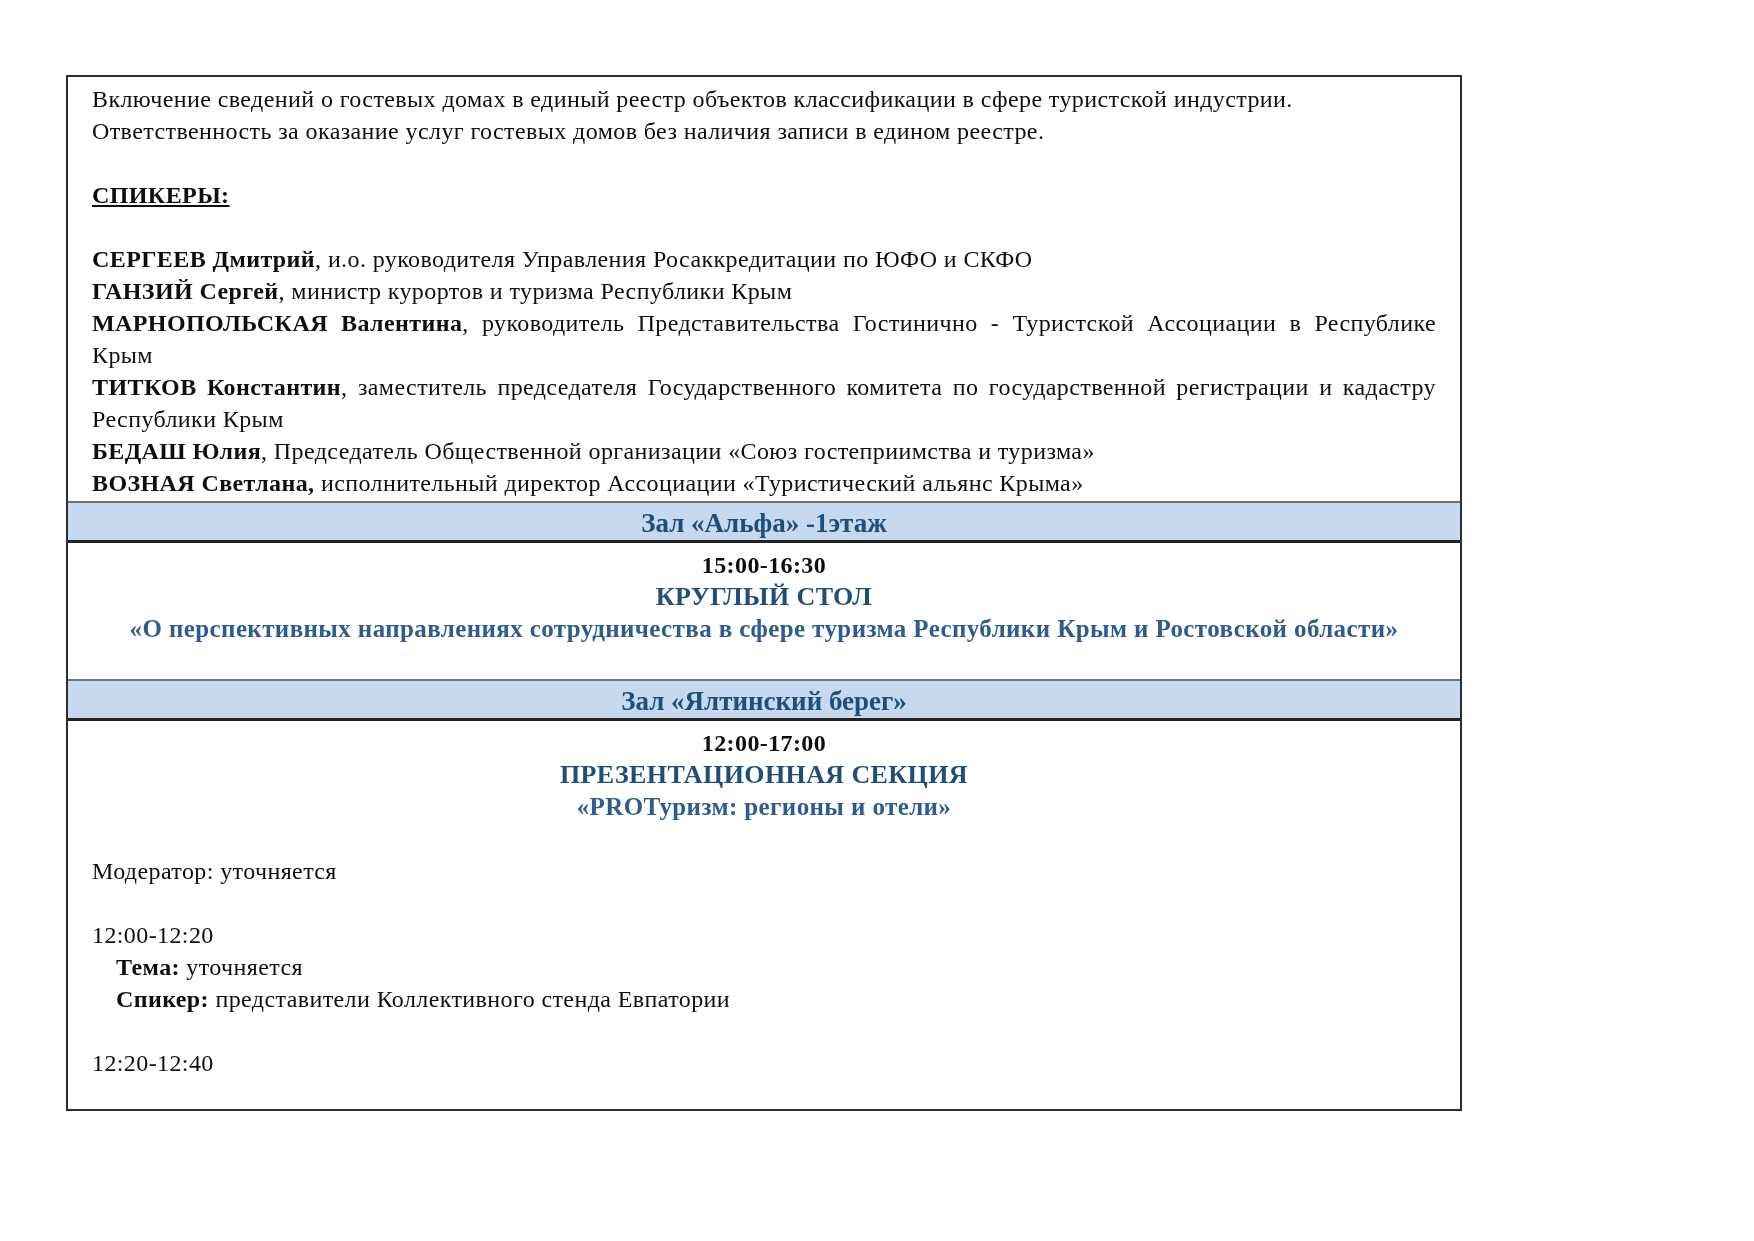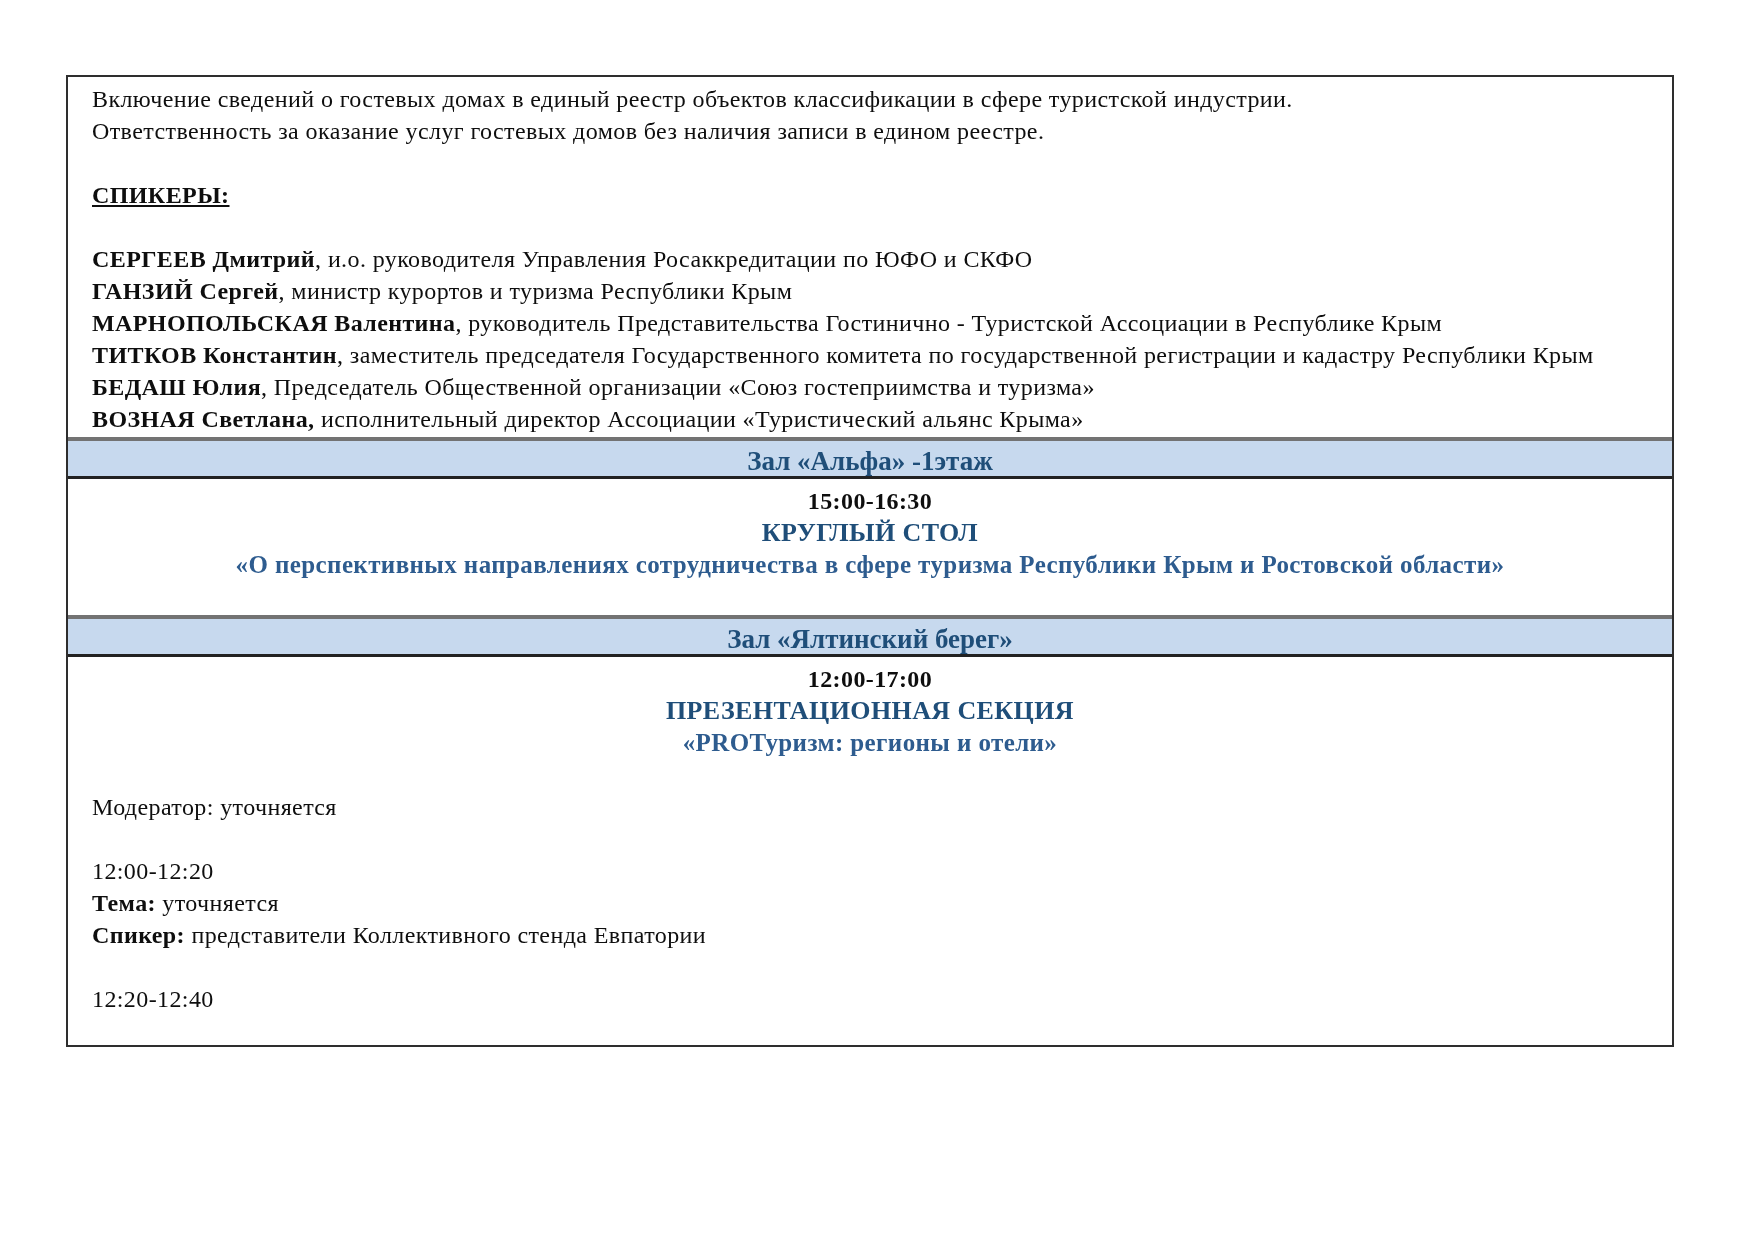--- a/index.html
+++ b/index.html
@@ -14,21 +14,21 @@
   body{
     width:1754px;height:1241px;
     font-family:"Liberation Serif","DejaVu Serif",serif;
     color:var(--ink);
     position:relative;
     overflow:hidden;
   }
   .doc-table{
     position:absolute;
     left:66px;top:75px;
-    width:1608px;
+    width:1396px;
     border:2px solid var(--border);
     background:#fff;
   }
   .row{
     padding:6px 24px 2px 24px;
     font-size:24px;
     line-height:32px;
     letter-spacing:0.4px;
   }
   .line{min-height:32px;}
@@ -36,21 +36,21 @@
   .speakers-heading{
     font-weight:bold;
     text-decoration:underline;
   }
   .speaker{
     text-align:justify;
   }
   .speaker b{font-weight:bold;}
   .banner{
     background:var(--banner-bg);
-    border-top:4px solid #737373;
+    border-top:2px solid #737373;
     border-bottom:3px solid #222;
     text-align:center;
     font-weight:bold;
     font-size:27px;
     line-height:37px;
     height:42px;
     padding-top:2px;
     color:var(--heading-blue);
   }
   .time-line{
@@ -64,21 +64,21 @@
     color:var(--heading-blue);
     text-align:center;
   }
   .event-title{
     font-weight:bold;
     font-size:25px;
     color:var(--event-blue);
     text-align:center;
   }
   .bold{font-weight:normal;}
-  .label{font-weight:bold;}
+  .label{font-weight:bold;margin-left:24px;}
   .row-hall-alpha{padding-bottom:34px;}
   .row-hall-yalta{padding-bottom:30px;}
 </style>
 </head>
 <body>
 
 <div class="doc-table">
 
   <section class="row">
     <div class="line">Включение сведений о гостевых домах в единый реестр объектов классификации в сфере туристской индустрии.</div>

